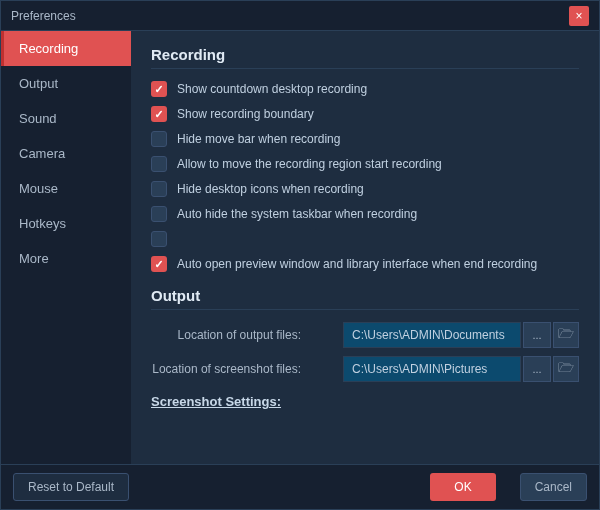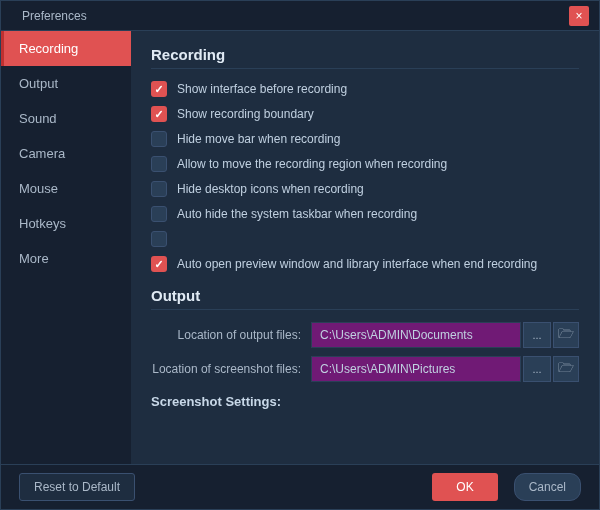--- a/index.html
+++ b/index.html
@@ -28,21 +28,20 @@
       display: flex;
       align-items: center;
       justify-content: space-between;
       padding: 0 10px;
       border-bottom: 1px solid #2a3f57;
       flex-shrink: 0;
     }
     .title-bar-title {
       color: #aab8c8;
       font-size: 12px;
-      margin-left: 11px;
     }
     .close-btn {
       width: 20px;
       height: 20px;
       background: #e05252;
       border: none;
       border-radius: 2px;
       color: white;
       font-size: 12px;
       cursor: pointer;
@@ -149,27 +148,28 @@
       color: #aab8c8;
       flex-shrink: 0;
       padding-right: 10px;
     }
     .field-input-group {
       display: flex;
       align-items: center;
       flex: 1;
     }
     .field-input {
-      background: #701a75;
+      background: #0c4a6e;
       border: 1px solid #2a3f57;
       color: #c0d0e0;
       padding: 4px 8px;
       font-size: 12px;
       height: 26px;
       flex: 1;
+      margin-left: 32px;
     }
     .field-btn {
       background: #2a3f57;
       border: 1px solid #3a5070;
       color: #aab8c8;
       width: 28px;
       height: 26px;
       cursor: pointer;
       font-size: 11px;
       display: flex;
@@ -185,61 +185,62 @@
       height: 26px;
       cursor: pointer;
       font-size: 13px;
       display: flex;
       align-items: center;
       justify-content: center;
       margin-left: 2px;
     }
     .screenshot-section {
       margin-top: 12px;
+      text-decoration: underline;
     }
     .footer {
       height: 45px;
       background: #162030;
       border-top: 1px solid #2a3f57;
       display: flex;
       align-items: center;
       justify-content: space-between;
-      padding: 0 18px;
+      padding: 0 12px;
       flex-shrink: 0;
     }
     .reset-btn {
       background: #1e2d40;
       border: 1px solid #3a5070;
       color: #aab8c8;
       padding: 6px 14px;
       font-size: 12px;
       cursor: pointer;
       border-radius: 3px;
     }
     .footer-right {
       display: flex;
-      gap: 16px;
+      gap: 24px;
     }
     .ok-btn {
       background: #e05252;
       border: none;
       color: white;
       padding: 6px 24px;
       font-size: 12px;
       cursor: pointer;
       border-radius: 3px;
     }
     .cancel-btn {
       background: #2a3f57;
       border: 1px solid #3a5070;
       color: #aab8c8;
       padding: 6px 14px;
       font-size: 12px;
       cursor: pointer;
-      border-radius: 11px;
+      border-radius: 3px;
     }
   </style>
 </head>
 <body>
 
 <div class="dialog">
 
   <div class="title-bar">
     <span class="title-bar-title">Preferences</span>
     <button class="close-btn">×</button>
@@ -272,35 +273,35 @@
     </div>
 
     <div class="content-area">
 
       <div class="section-title">Recording</div>
 
       <div class="checkbox-item">
         <div class="checkbox-custom checked">
             <span class="checkmark">✓</span>
           </div>
-        <span>Show interface before recording</span>
+        <span>Show countdown desktop recording</span>
       </div>
       <div class="checkbox-item">
         <div class="checkbox-custom checked">
             <span class="checkmark">✓</span>
           </div>
         <span>Show recording boundary</span>
       </div>
       <div class="checkbox-item">
         <div class="checkbox-custom unchecked"></div>
         <span>Hide move bar when recording</span>
       </div>
       <div class="checkbox-item">
         <div class="checkbox-custom unchecked"></div>
-        <span>Allow to move the recording region when recording</span>
+        <span>Allow to move the recording region start recording</span>
       </div>
       <div class="checkbox-item">
         <div class="checkbox-custom unchecked"></div>
         <span>Hide desktop icons when recording</span>
       </div>
       <div class="checkbox-item">
         <div class="checkbox-custom unchecked"></div>
         <span>Auto hide the system taskbar when recording</span>
       </div>
       <div class="checkbox-item">

